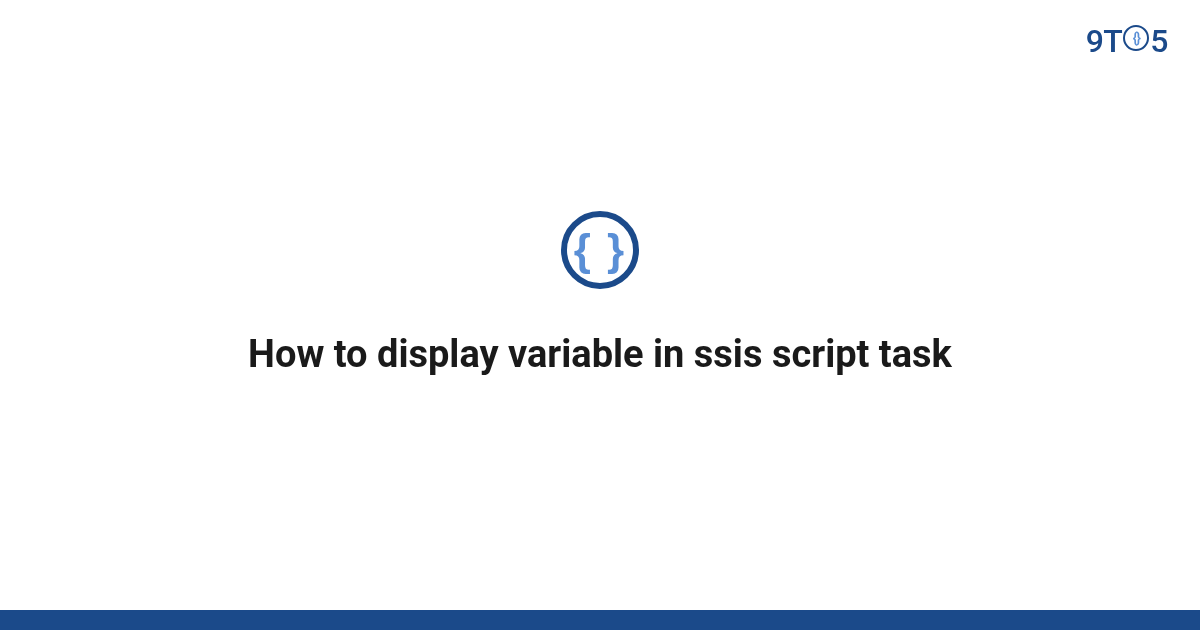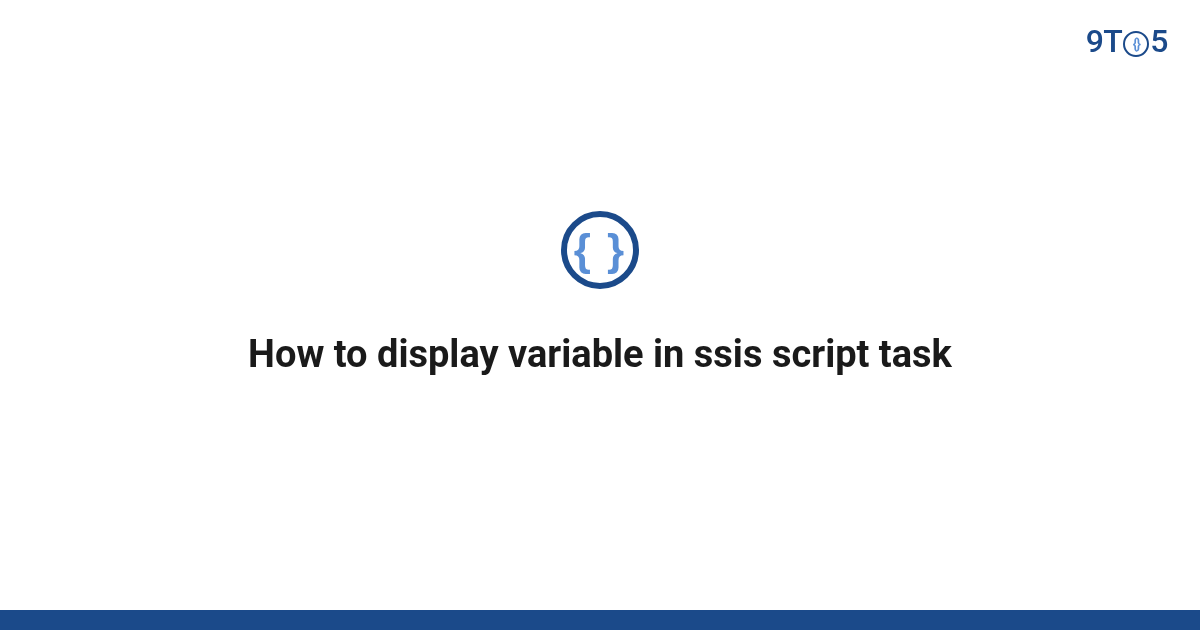--- a/index.html
+++ b/index.html
@@ -13,21 +13,21 @@
       background: #ffffff;
       font-family: -apple-system, BlinkMacSystemFont, "Segoe UI", Roboto, Helvetica, Arial, sans-serif;
       position: relative;
       overflow: hidden;
     }
     .logo {
       position: absolute;
       top: 22px;
       right: 32px;
       display: flex;
-      align-items: center;
+      align-items: flex-start;
       font-size: 32px;
       font-weight: 400;
       letter-spacing: -0.5px;
     }
     .logo-9t {
       color: #1b4a8a;
       font-weight: 500;
     }
     .logo-circle {
       display: inline-flex;

